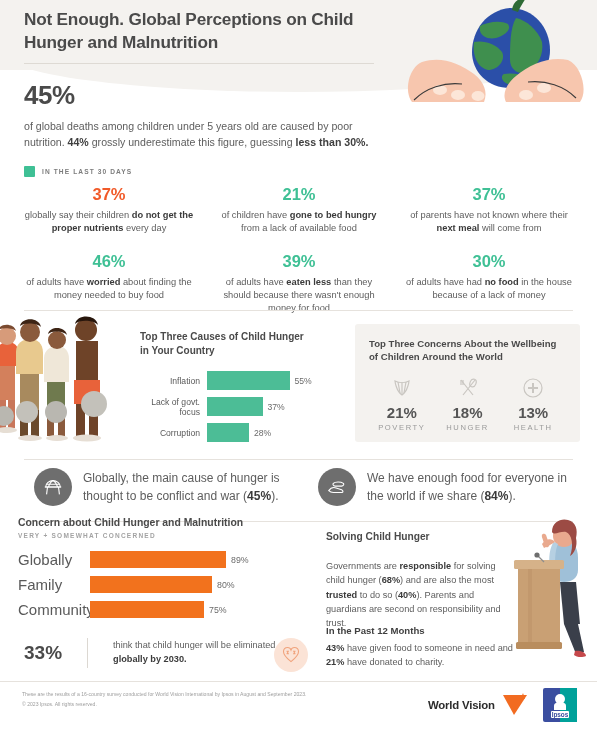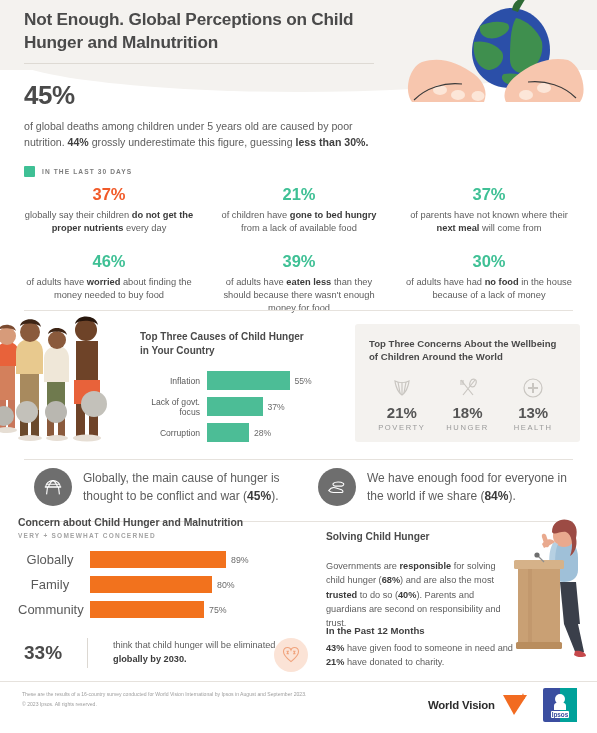--- a/index.html
+++ b/index.html
@@ -95,21 +95,21 @@
   .call-txt b { color: #3b3b3b; }
 
   
   .bot-rule { position: absolute; left: 24px; top: 521px; width: 549px; height: 1px; background: #e6e2dd; }
 
   .concern-chart { position: absolute; left: 18px; top: 517px; width: 290px; }
   .cc-title { font-size: 10.4px; font-weight: bold; color: #4a4a4a; }
   .cc-sub { margin-top: 4px; font-size: 6.5px; letter-spacing: 1.25px; color: #a3a3a3; font-weight: bold; }
   .bars-orange { margin-top: 12px; }
   .orow { display: flex; align-items: center; height: 17px; margin-bottom: 8px; }
-  .orow-lab { width: 72px; text-align: center; padding-right: 8px; font-size: 13px; color: #5a5a5a; }
+  .orow-lab { width: 72px; text-align: left; padding-right: 8px; font-size: 15px; color: #5a5a5a; }
   .orow-bar { height: 17px; background: #f2721d; }
   .orow-val { font-size: 8.8px; color: #6b6b6b; padding-left: 5px; }
 
   .stat33 { position: absolute; left: 24px; top: 638px; display: flex; align-items: center; gap: 25px; }
   .stat33-pct { font-size: 19px; font-weight: bold; color: #4a4a4a; }
   .stat33-divider { width: 1px; height: 30px; background: #dcd8d2; }
   .stat33-txt { font-size: 9.2px; line-height: 1.5; color: #5d5d5d; width: 185px; }
   .stat33-txt b { color: #3b3b3b; }
 
   .solving { position: absolute; left: 326px; top: 531px; width: 190px; }

